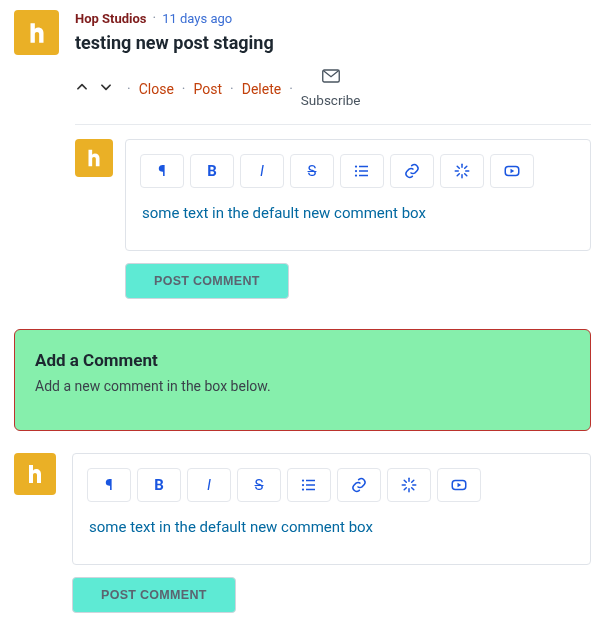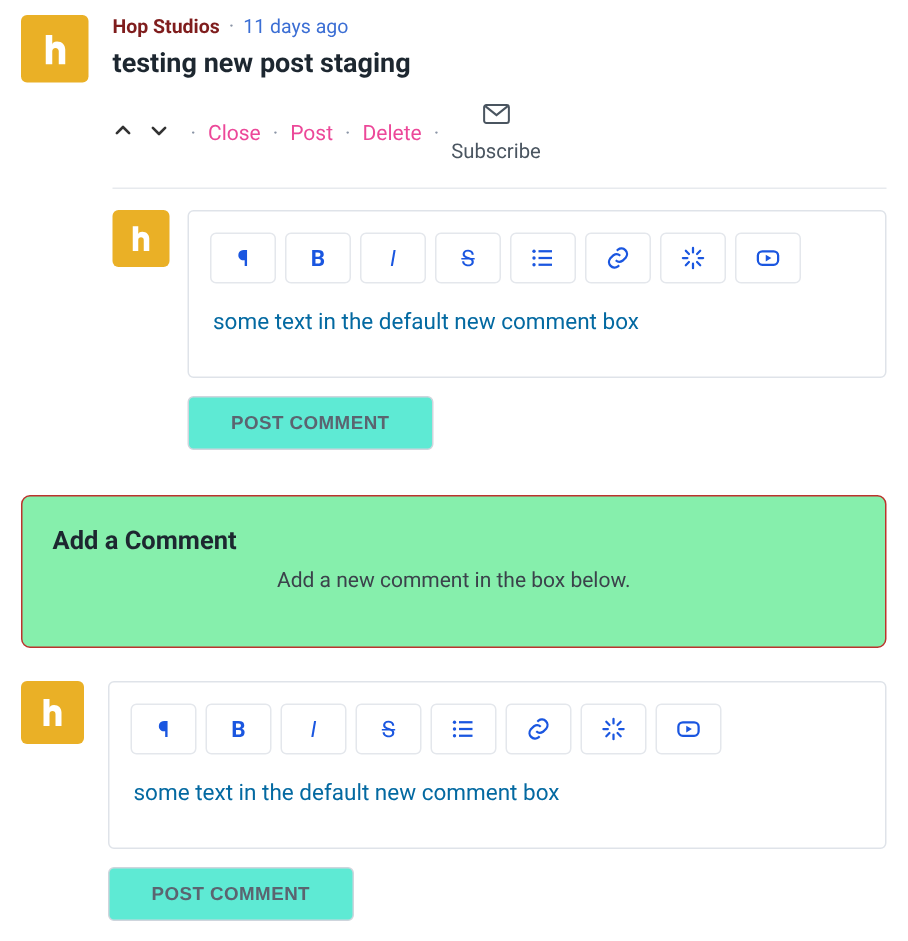--- a/index.html
+++ b/index.html
@@ -59,21 +59,21 @@
     align-items:center;
     gap: 8px;
     margin-top: 16px;
     color:#56606b;
     font-size:14px;
     padding-bottom: 16px;
     border-bottom: 1px solid #e7eaee;
   }
   .vote-wrap { display:flex; gap:10px; color:#333; margin-right:6px;}
   .vote-wrap .chev { cursor:pointer; font-size:14px; }
-  .action-link { color:#ec4899; cursor:pointer; }
+  .action-link { color:#c2410c; cursor:pointer; }
   .action-dot { color:#8a94a6; }
   .subscribe { display:inline-flex; align-items:center; gap:6px; cursor:pointer; color:#4a5560; font-size:13.5px;flex-direction:column;}
   .subscribe svg { width:18px; height:14px; }
   .reply-row { display:flex; gap:12px; margin-top:14px; }
   .editor {
     flex:1;
     border:1px solid #dfe3e9;
     border-radius:4px;
     background:#fff;
   }
@@ -125,21 +125,20 @@
   }
   .alert-title {
     font-size:17px;
     font-weight:700;
     color:#1d2730;
     margin-bottom:8px;
   }
   .alert-text {
     font-size:14px;
     color:#3b424b;
-    text-align:center;
   }
   .bottom-block { display:flex; gap:16px; margin-top:22px; }
   .bottom-right { flex:1; }
 </style>
 </head>
 <body>
 
 <div class="post">
   <div class="avatar">
     <svg viewBox="0 0 24 24" width="26" height="26">

